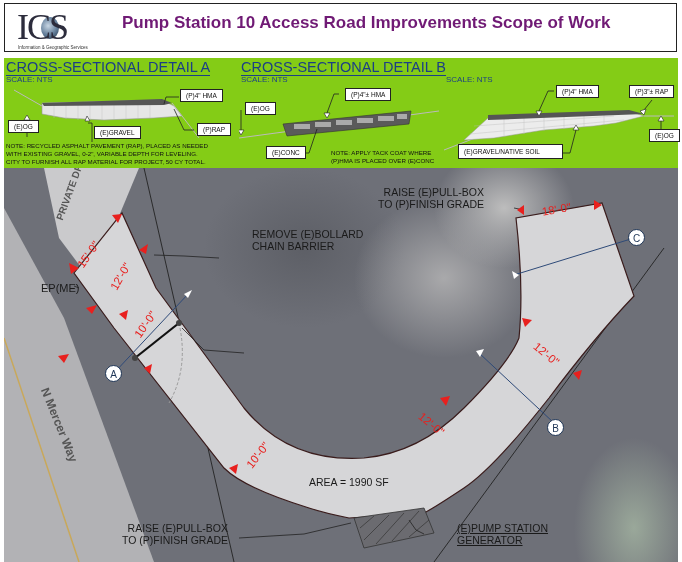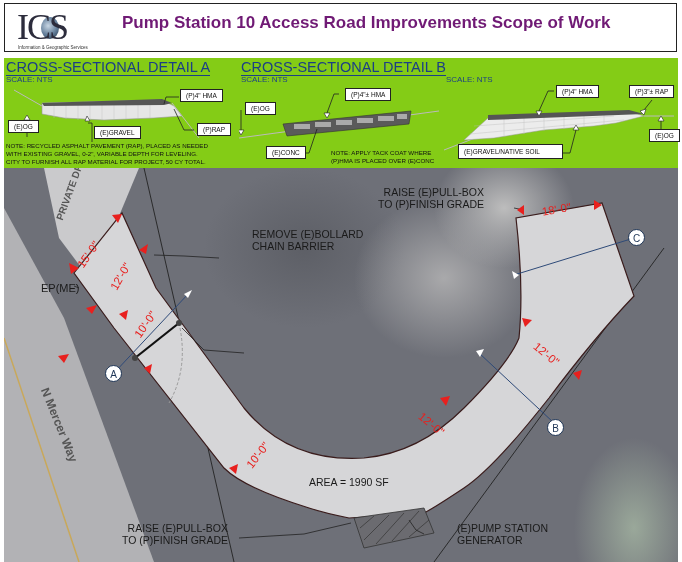--- a/index.html
+++ b/index.html
@@ -225,18 +225,18 @@
     <div>CHAIN BARRIER</div>
   </div>
   <div class="maplbl" style="left:374px;top:18px;text-align:right;">
     <div>RAISE (E)PULL-BOX</div>
     <div>TO (P)FINISH GRADE</div>
   </div>
   <div class="maplbl" style="left:118px;top:354px;text-align:right;">
     <div>RAISE (E)PULL-BOX</div>
     <div>TO (P)FINISH GRADE</div>
   </div>
-  <div class="maplbl" style="left:453px;top:354px;">
+  <div class="maplbl" style="left:453px;top:354px;text-decoration:underline;">
     <div>(E)PUMP STATION</div>
     <div>GENERATOR</div>
   </div>
   <div class="maplbl" style="left:305px;top:308px;">AREA = 1990 SF</div>
 </div>
 
 </body></html>

